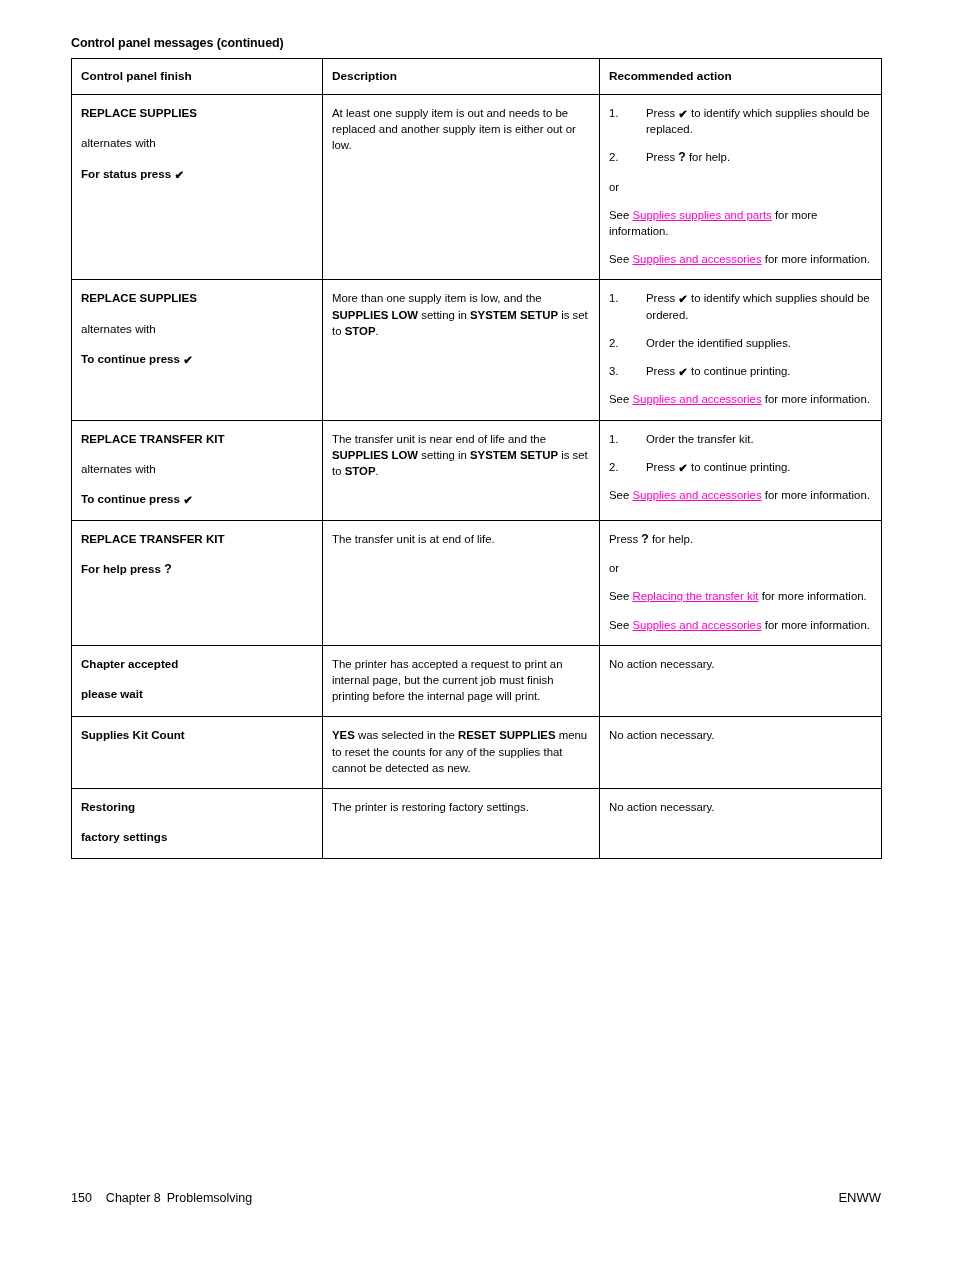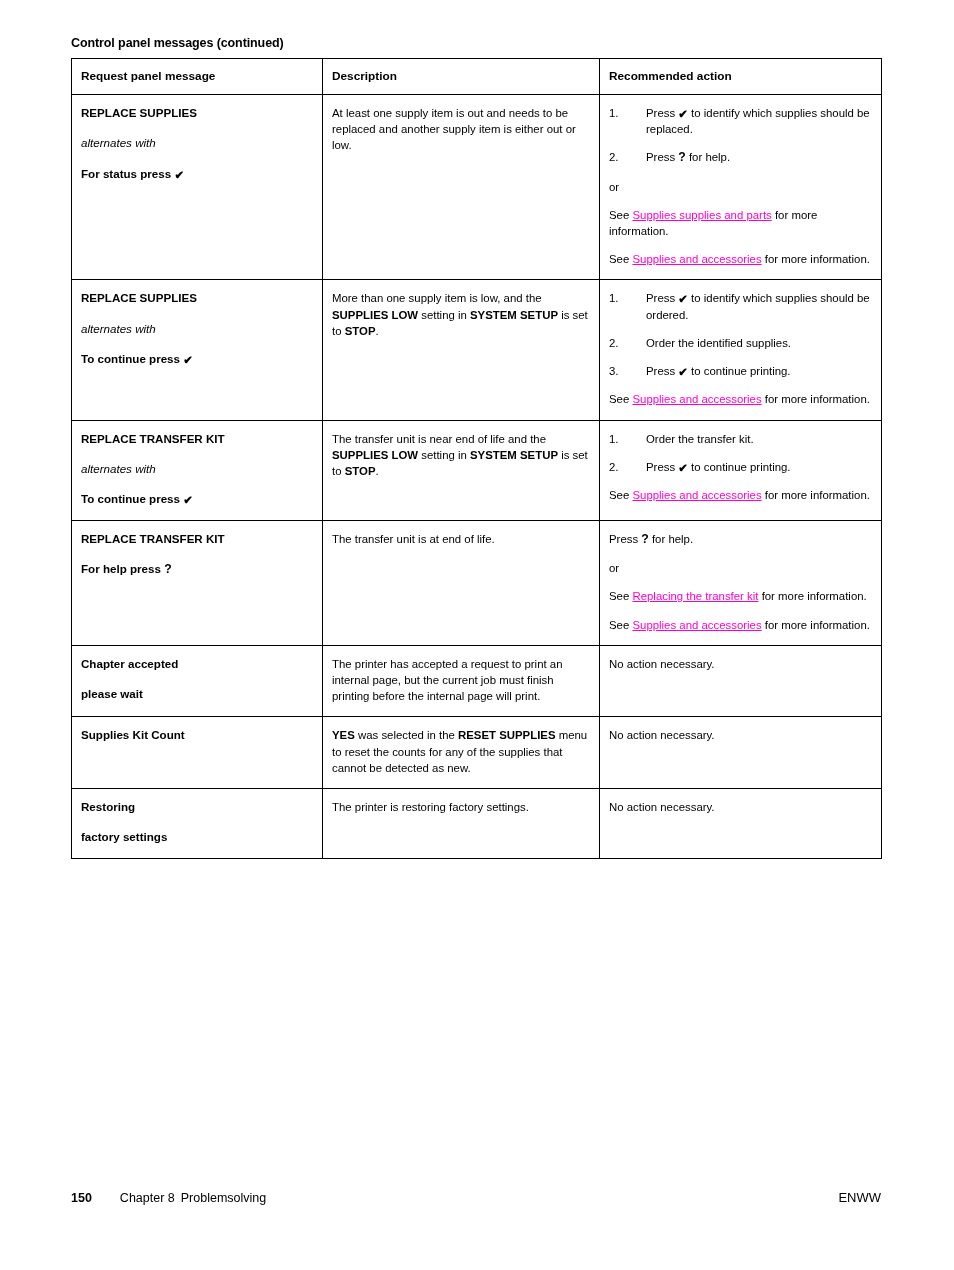--- a/index.html
+++ b/index.html
@@ -61,21 +61,21 @@
   p.cell-p {
     margin: 0 0 12px 0;
   }
   p.cell-p:last-child { margin-bottom: 0; }
 
   .msg-line {
     margin: 0 0 14px 0;
     font-weight: bold;
     font-size: 11.6px;
   }
-  .msg-line.plain { font-weight: normal; font-style: italic; }
+  .msg-line.plain { font-weight: normal; }
   .msg-line:last-child { margin-bottom: 0; }
 
   .check {
     font-weight: bold;
     font-size: 11.5px;
     display: inline-block;
     transform: translateY(0.5px);
   }
   .qmark {
     font-weight: bold;
@@ -117,43 +117,43 @@
   .footer {
     position: absolute;
     left: 71px;
     top: 1190px;
     width: 810px;
     font-size: 12.5px;
     display: flex;
     align-items: baseline;
   }
   .footer .pagenum {
-    font-weight: bold;
-    margin-right: 28px;
+    font-weight: normal;
+    margin-right: 14px;
   }
   .footer .chapter { margin-right: 6px; }
   .footer .spacer { flex: 1; }
   .footer .enww { font-size: 13px; }
 </style>
 </head>
 <body>
 
 <div class="page">
 
   <div class="table-caption">Control panel messages (continued)</div>
 
   <table class="msg-table">
     <colgroup>
       <col class="c1">
         <col class="c2">
         <col class="c3">
     </colgroup>
     <thead>
       <tr>
-        <th>Request panel message</th>
+        <th>Control panel finish</th>
         <th>Description</th>
         <th>Recommended action</th>
       </tr>
     </thead>
     <tbody>
 
       <tr>
         <td>
           <p class="msg-line">REPLACE SUPPLIES</p>
           <p class="msg-line plain">alternates with</p>

